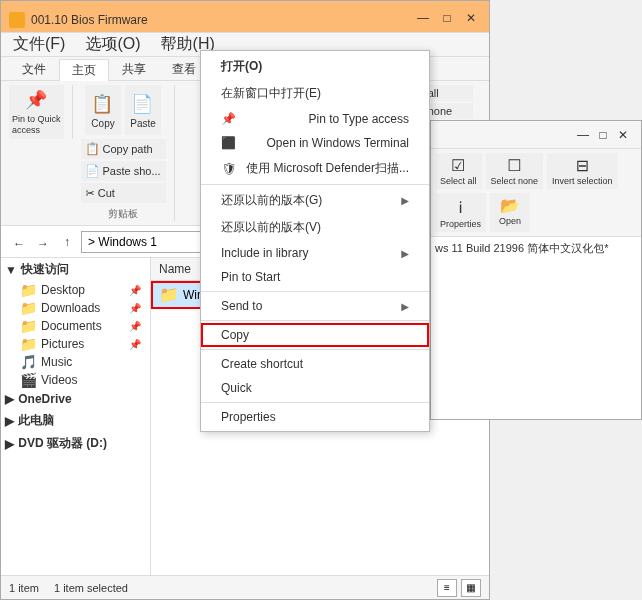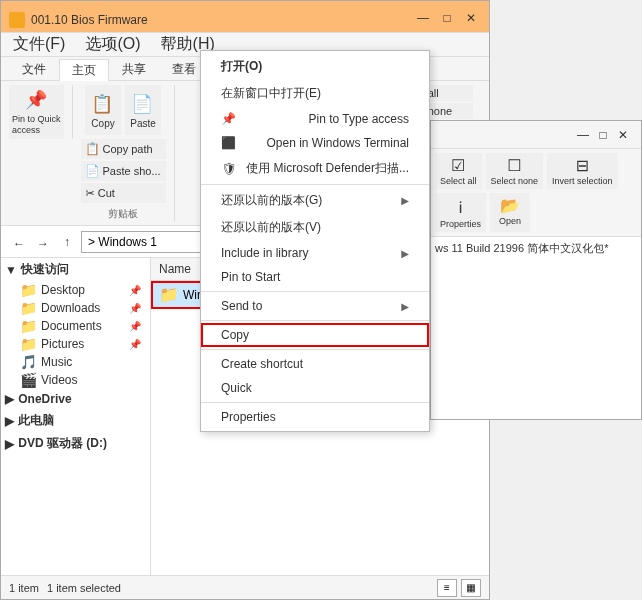--- a/index.html
+++ b/index.html
@@ -309,21 +309,21 @@
     .file-row-size { width: 70px; padding: 2px 8px; }
 
     
     .status-bar {
       border-top: 1px solid #ddd;
       background: #f5f5f5;
       padding: 2px 8px;
       font-size: 11px;
       color: #333;
       display: flex;
-      gap: 8px;
+      gap: 15px;
       height: 24px;
       align-items: center;
     }
 
     
     .explorer-window2 {
       position: absolute;
       top: 120px;
       left: 430px;
       width: 212px;

